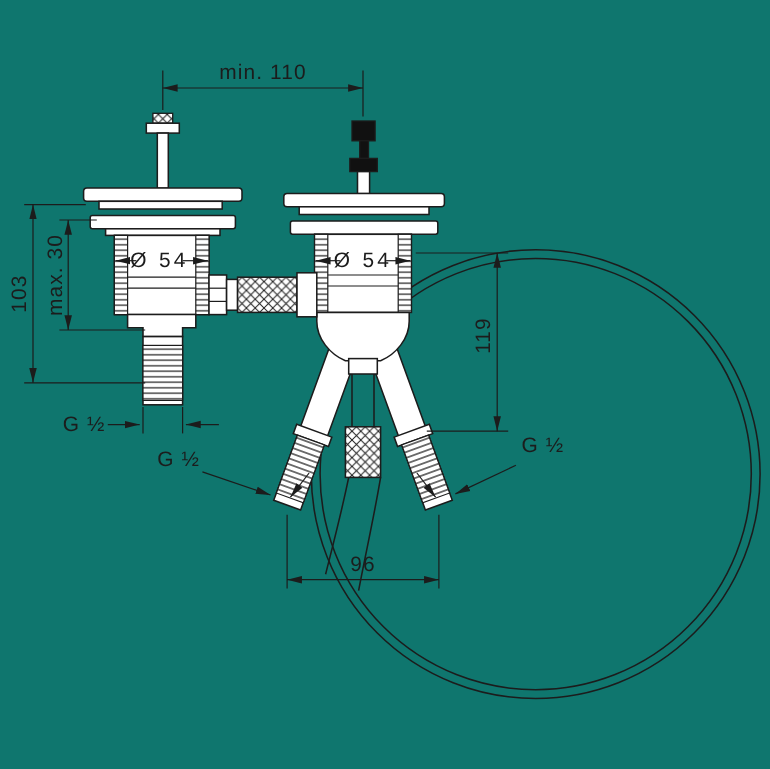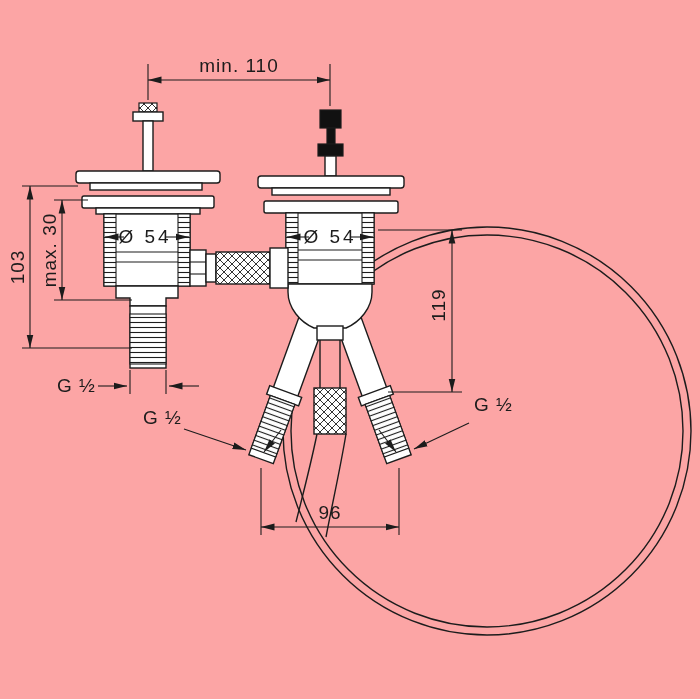--- a/index.html
+++ b/index.html
@@ -1,19 +1,19 @@
 <!DOCTYPE html>
 <html><head>
 <meta charset="utf-8">
 <style>
   html,body{margin:0;padding:0;background:#ffffff;}
   .stage{
     position:relative;
     width:700px;height:699px;
-    background:#fca5a5;
+    background:#0f766e;
     overflow:hidden;
     font-family:"Liberation Sans", sans-serif;
   }
   svg{display:block;}
   svg text{
     font-family:"Liberation Sans", sans-serif;
     font-size:19px;
     letter-spacing:1px;
     fill:#1c1c1c;
   }

